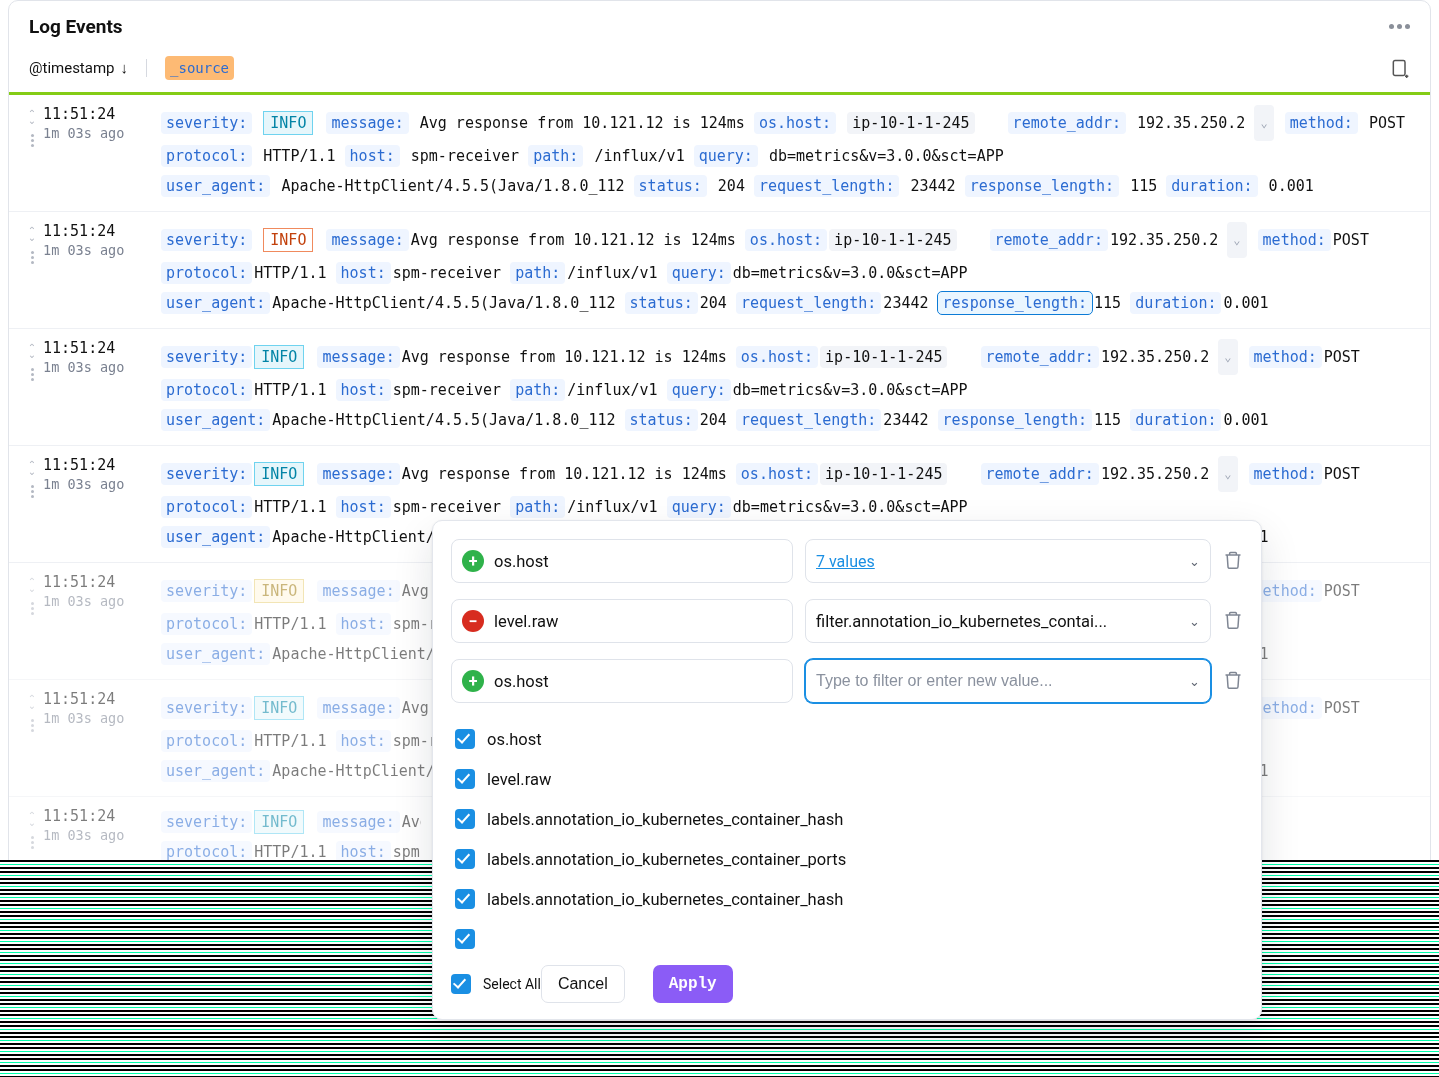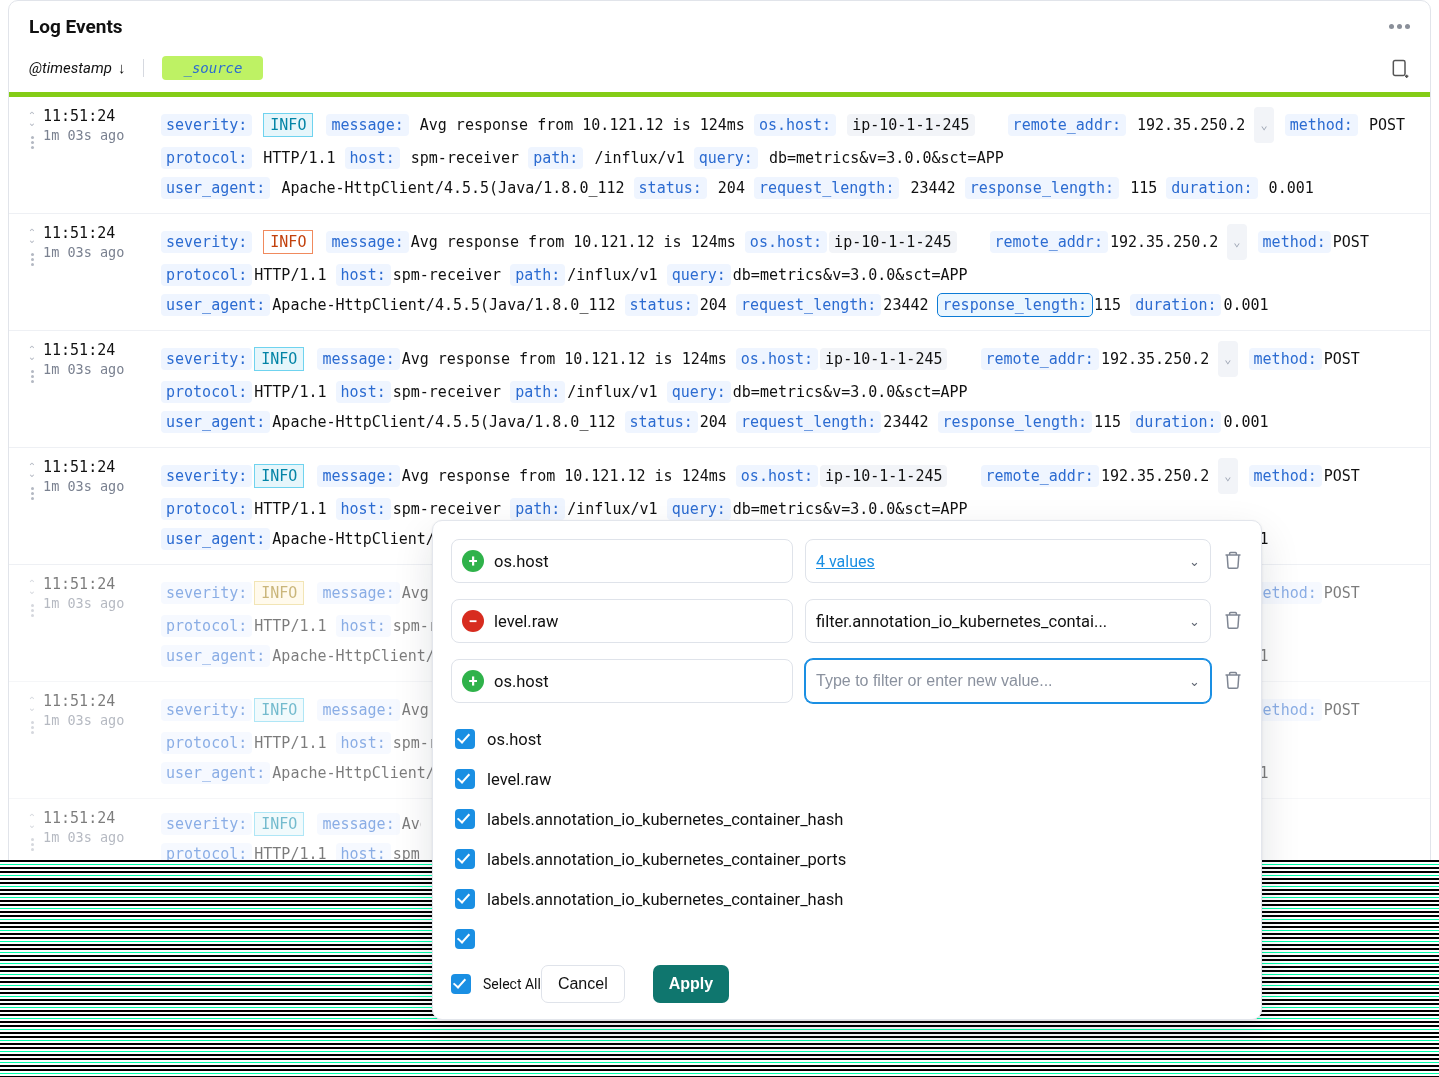--- a/index.html
+++ b/index.html
@@ -22,30 +22,29 @@
   .header {
     display: flex; align-items: center; justify-content: space-between;
     padding: 14px 20px 12px;
   }
   .title { font-size: 19px; font-weight: 700; }
   .dots { display: flex; gap: 3px; }
   .dots span { width: 5px; height: 5px; border-radius: 50%; background: #8a8f99; }
   .toolbar {
     display: flex; align-items: center; justify-content: space-between;
     padding: 6px 20px 12px;
-    border-bottom: 5px solid #84cc16;
-    font-style: italic;
+    border-bottom: 3px solid #84cc16;
   }
   .toolbar-left { display: flex; align-items: center; gap: 18px; }
   .ts-col { font-size: 15px; color: #111; display: flex; align-items: center; gap: 6px; }
   .arrow-down { font-size: 15px; }
   .vline { width: 1px; height: 18px; background: #d6d9e0; }
   .source-chip {
     font-family: ui-monospace, SFMono-Regular, Menlo, Consolas, monospace;
-    background: #bef264; color: #2b6bd1; padding: 4px 21px; border-radius: 4px; font-size: 14px;
+    background: #fdba74; color: #2b6bd1; padding: 4px 5px; border-radius: 4px; font-size: 14px;
   }
   .add-column { display: flex; align-items: center; color: #555; }
   .add-column svg { width: 20px; height: 20px; }
 
   .rows { }
   .row {
     display: flex;
     padding: 10px 14px 10px 12px;
     border-bottom: 1px solid #eef0f4;
   }
@@ -126,21 +125,21 @@
 
   .checks { margin-top: 8px; }
   .check-item { display: flex; align-items: center; gap: 12px; padding: 10px 0 10px 4px; font-size: 16.5px; color: #111; }
   .cbox { width: 20px; height: 20px; background: #1a8fe3; border-radius: 4px; position: relative; }
   .cbox::after { content: ""; position: absolute; left: 5px; top: 2px; width: 5px; height: 10px; border: solid white; border-width: 0 2.5px 2.5px 0; transform: rotate(42deg); }
 
   .panel-footer { display: flex; justify-content: flex-start; align-items: center; margin-top: 6px; }
   .footer-left { display: flex; align-items: center; gap: 12px; }
   .btn { height: 38px; padding: 0 16px; border-radius: 7px; font-size: 16px; cursor: pointer; display: inline-flex; align-items: center; }
   .btn-cancel { background: #fff; border: 1px solid #dfe3ea; color: #111; }
-  .btn-apply { background: #0f766e; color: #fff; border: none; font-weight: 600; }
+  .btn-apply { background: #8b5cf6; color: #fff; border: none; font-weight: 600; font-family: Liberation Mono, monospace; }
   .footer-right { display: flex; gap: 28px; }
   .fieldname { font-size: 16.5px; }
   .row7 .logbody { max-width: 260px; overflow: hidden; white-space: nowrap; }
 </style>
 </head>
 <body>
 <div class="page">
 
 <div class="card">
 
@@ -408,21 +407,21 @@
 <div class="glitch" style="top: 860px;"></div>
 
 <div class="panel">
 
   <div class="filter-row">
     <div class="fld">
       <div class="pill-include">+</div>
       <span class="fieldname">os.host</span>
     </div>
     <div class="fld fld-wide">
-      <span class="link">4 values</span>
+      <span class="link">7 values</span>
       <span class="chev-d">⌄</span>
     </div>
     <div class="trash">
       <svg viewBox="0 0 24 24" fill="none" stroke="currentColor" stroke-width="1.8">
             <path d="M3 6h18"></path>
             <path d="M8 6V4a1 1 0 011-1h6a1 1 0 011 1v2"></path>
             <path d="M19 6l-1 14a2 2 0 01-2 2H8a2 2 0 01-2-2L5 6"></path>
           </svg>
     </div>
   </div>

